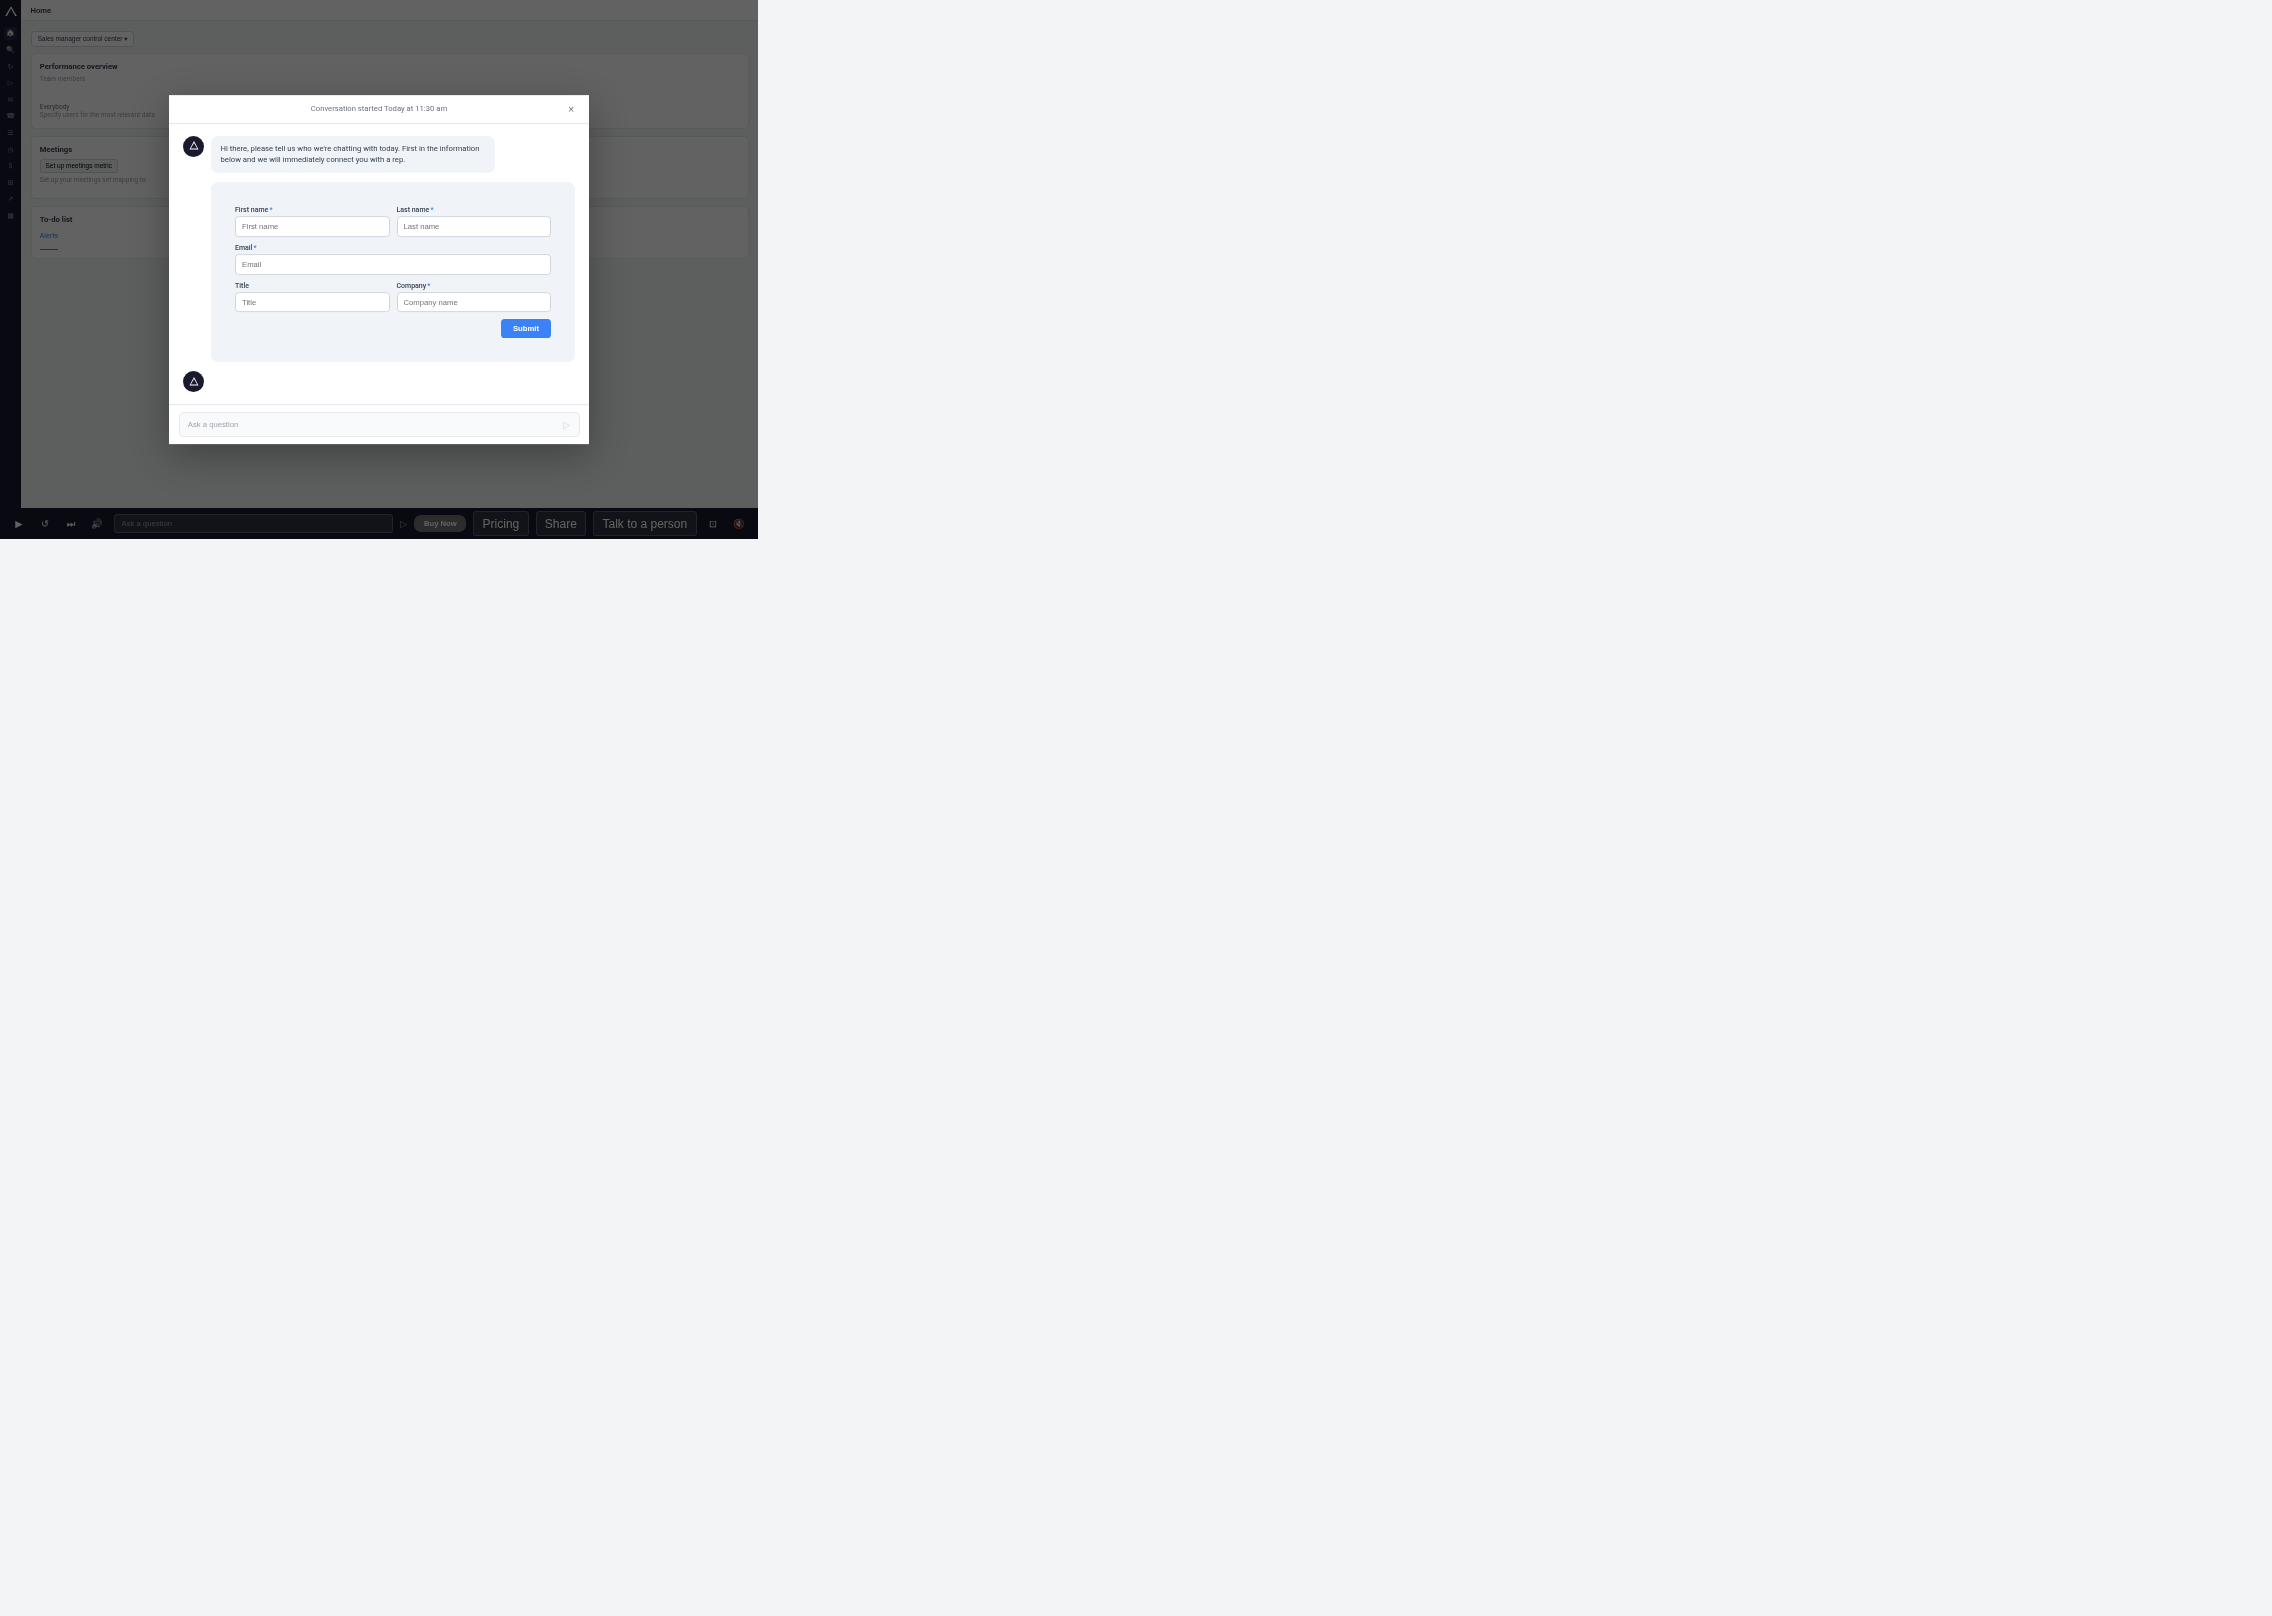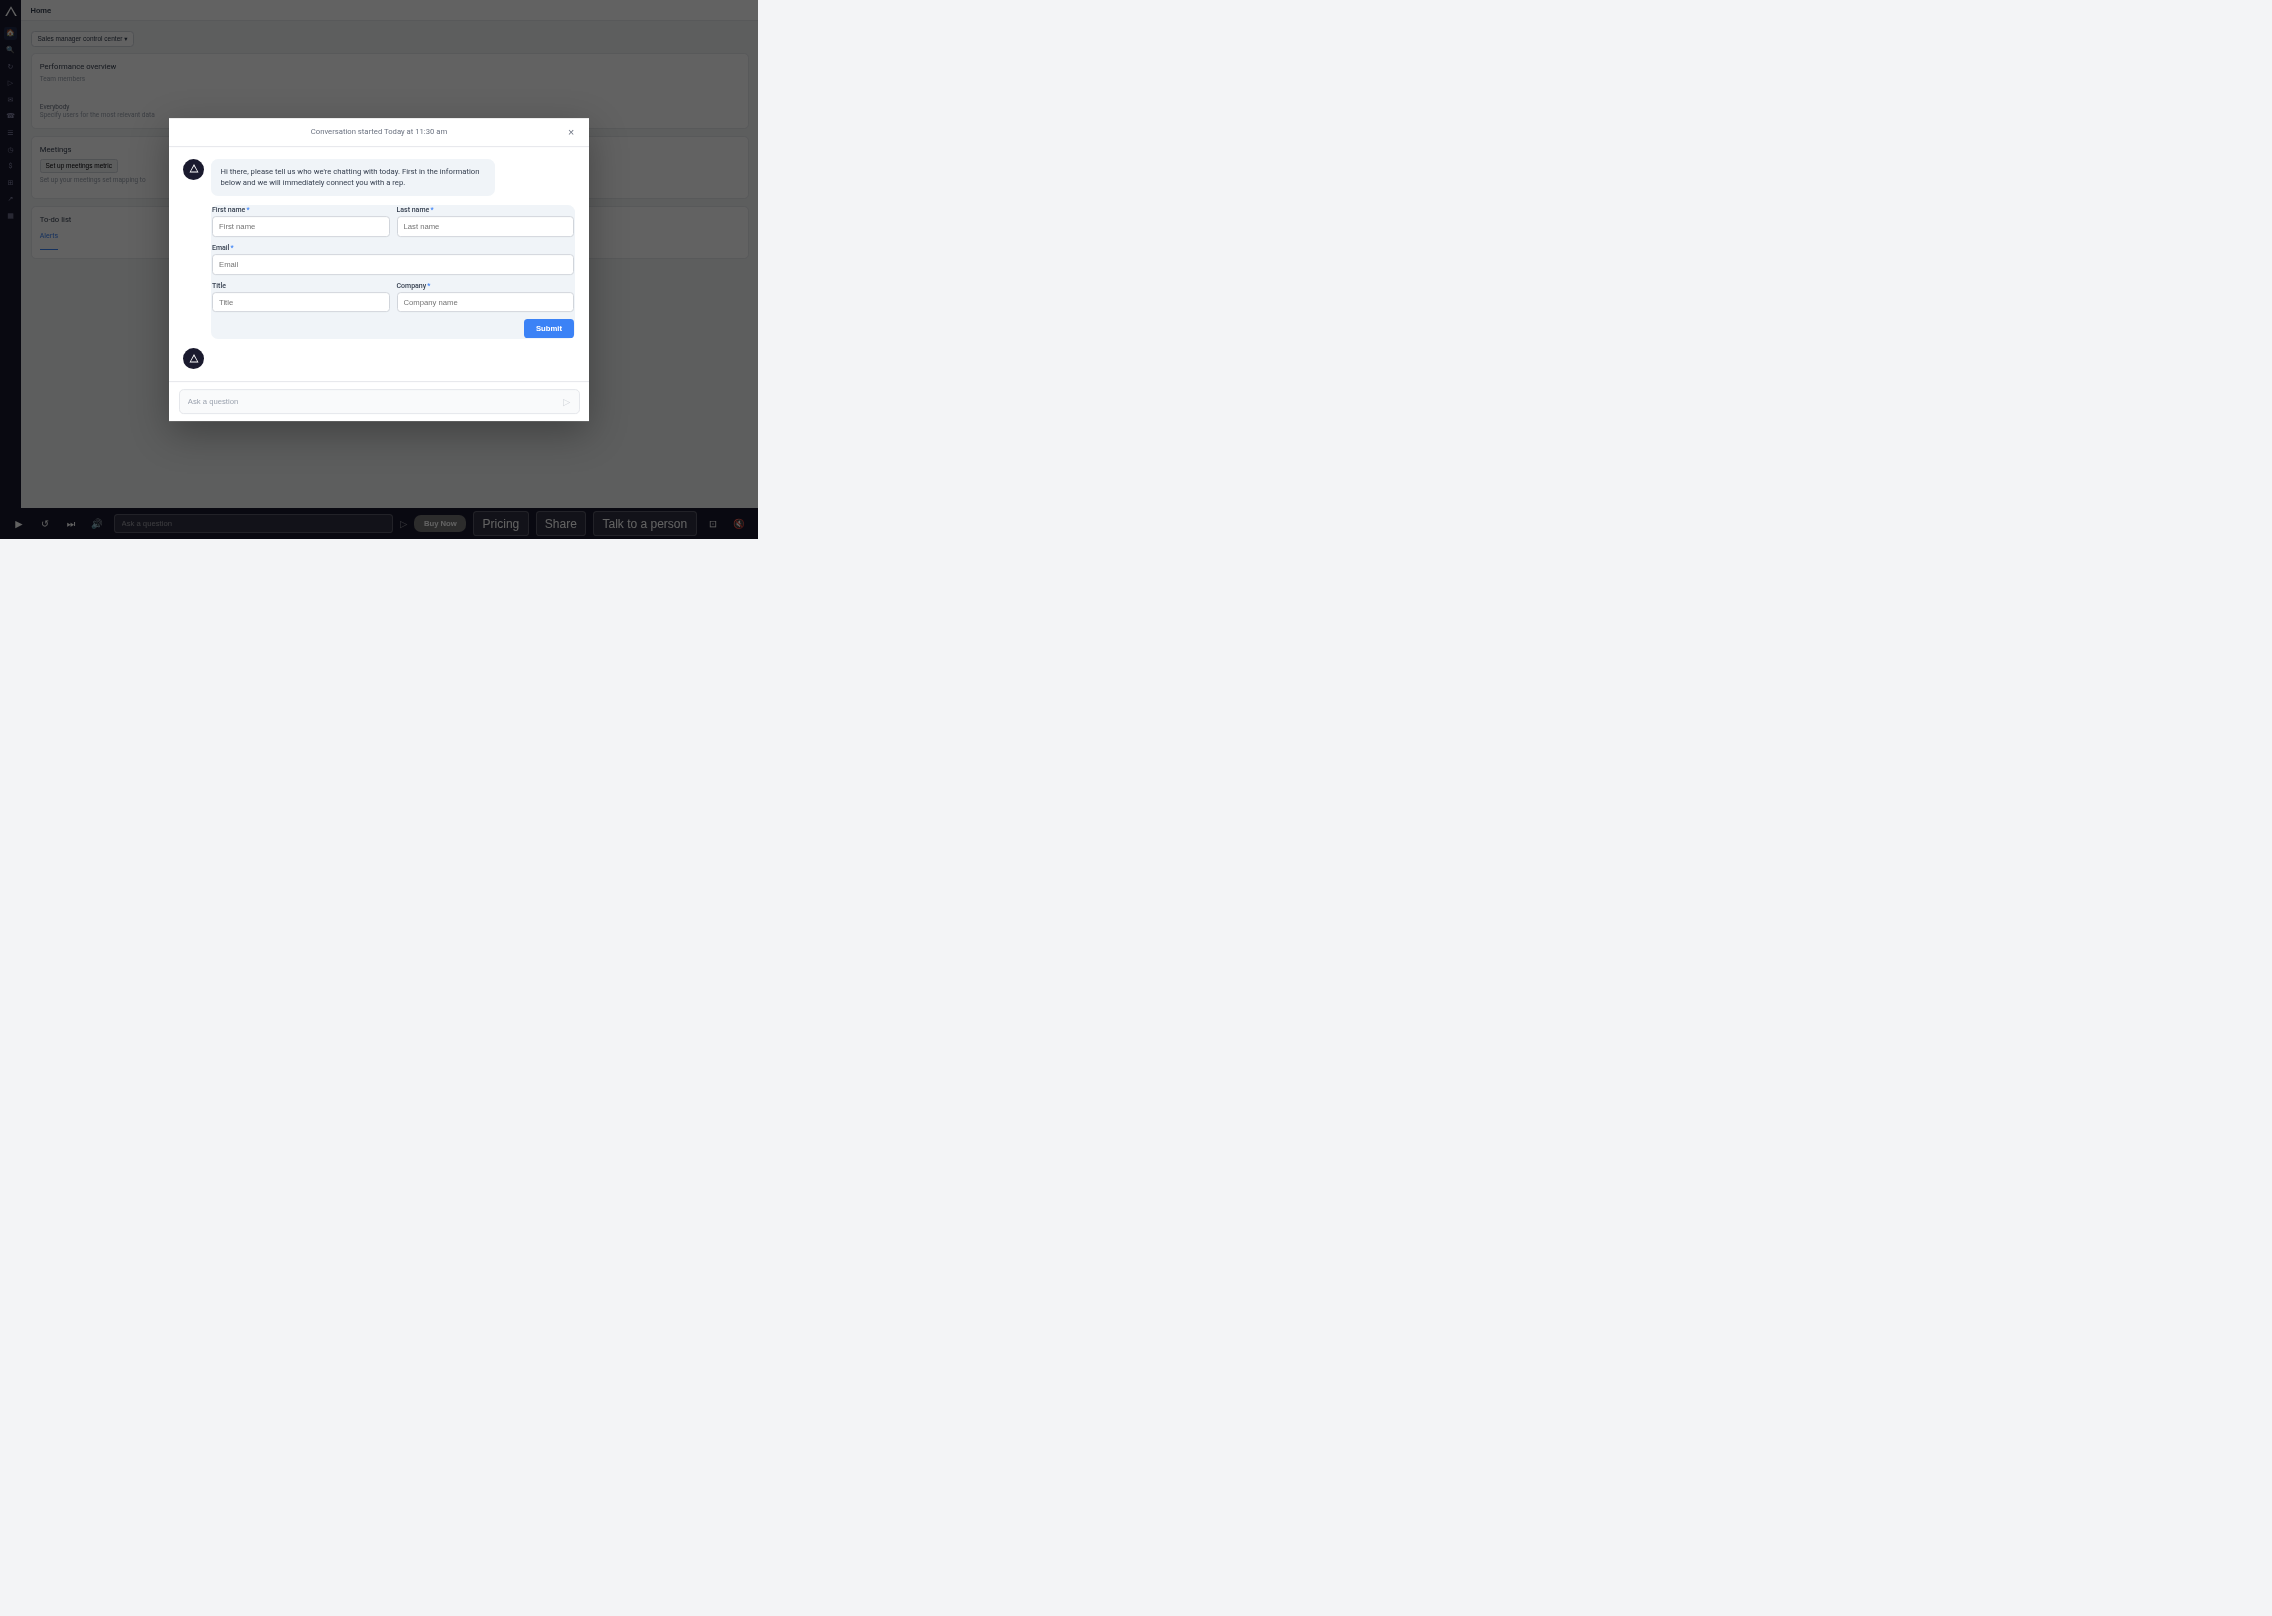--- a/index.html
+++ b/index.html
@@ -174,21 +174,21 @@
       font-size: 7.7px;
       color: #374151;
       line-height: 1.5;
       max-width: 284px;
     }
 
     
     .form-card {
       background: #f0f4f8;
       border-radius: 7px;
-      padding: 1px;
+      padding: 24px;
       margin-left: 28px;
     }
     .form-row {
       display: flex;
       gap: 7px;
       margin-bottom: 7px;
     }
     .form-group {
       flex: 1;
       display: flex;
@@ -337,21 +337,21 @@
     
     .bg-section {
       background: #fff;
       border-radius: 4.7px;
       padding: 8.3px;
       margin-bottom: 7px;
       border: 0.6px solid #e5e7eb;
     }
     .bg-section-title {
       font-size: 7.7px;
-      font-weight: 400;
+      font-weight: 700;
       color: #374151;
       margin-bottom: 4.7px;
     }
     .bg-text {
       font-size: 6.5px;
       color: #9ca3af;
     }
   </style>
 </head>
 <body>

